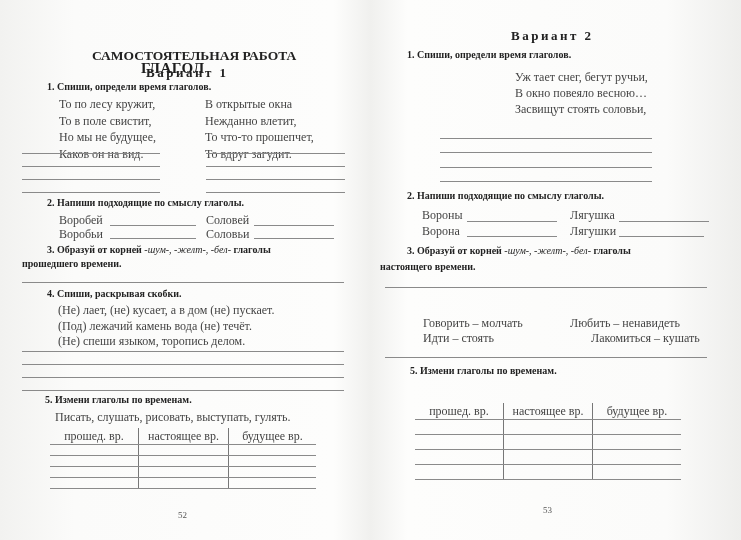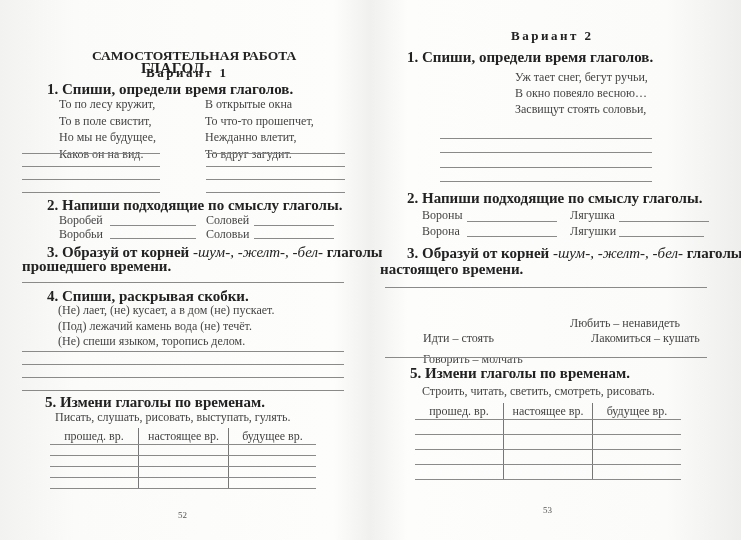--- a/index.html
+++ b/index.html
@@ -12,21 +12,21 @@
   }
   .spread { position:absolute; left:0; top:0; width:741px; height:540px;
     background:linear-gradient(90deg,#f2f2f0 0%,#fbfbfa 10%,#fdfdfc 45%,#f0f0ee 50%,#fdfdfc 55%,#fbfbfa 90%,#eeeeec 100%); }
   .page { position:absolute; top:0; height:540px; }
   .page.left { left:0; width:370px; }
   .page.right { left:370px; width:371px; }
   .abs { position:absolute; white-space:nowrap; }
   .title { font-weight:bold; font-size:15px; letter-spacing:0.5px; color:#1e1e1e; }
   .subtitle { font-weight:bold; font-size:13.5px; color:#222; }
   .variant { font-weight:bold; font-size:13px; letter-spacing:2.5px; color:#222; }
-  .task { font-weight:bold; font-size:15px; color:#222; }
+  .task { font-weight:bold; font-size:10px; color:#222; }
   .txt { font-size:12px; color:#444; }
   .it { font-style:italic; }
   .line { position:absolute; height:0; border-top:1px solid #8a8a8a; }
   .pagenum { font-size:9px; color:#555; }
   table.tense { position:absolute; border-collapse:collapse; font-size:12px; color:#444; }
   table.tense td, table.tense th { font-weight:normal; padding:0; height:17px; border-bottom:1px solid #8a8a8a; }
   table.tense th { height:16px; text-align:center; }
   table.tense .c1 { border-right:1px solid #777; }
   table.tense .c2 { border-right:1px solid #777; }
 </style>
@@ -42,22 +42,22 @@
 
     <div class="abs task" style="left:47px;top:81px;">1. Спиши, определи время глаголов.</div>
     <div class="abs txt" style="left:59px;top:96px;line-height:16.5px;">
       <div>То по лесу кружит,</div>
       <div>То в поле свистит,</div>
       <div>Но мы не будущее,</div>
       <div>Каков он на вид.</div>
     </div>
     <div class="abs txt" style="left:205px;top:96px;line-height:16.5px;">
       <div>В открытые окна</div>
+      <div>Нежданно влетит,</div>
       <div>То что-то прошепчет,</div>
-      <div>Нежданно влетит,</div>
       <div>То вдруг загудит.</div>
     </div>
     <div class="line" style="left:22px;top:153px;width:138px;"></div>
     <div class="line" style="left:22px;top:166px;width:138px;"></div>
     <div class="line" style="left:22px;top:179px;width:138px;"></div>
     <div class="line" style="left:22px;top:192px;width:138px;"></div>
     <div class="line" style="left:206px;top:153px;width:139px;"></div>
     <div class="line" style="left:206px;top:166px;width:139px;"></div>
     <div class="line" style="left:206px;top:179px;width:139px;"></div>
     <div class="line" style="left:206px;top:192px;width:139px;"></div>
@@ -145,28 +145,27 @@
     <div class="line" style="left:97px;top:236px;width:90px;"></div>
     <div class="abs txt" style="left:200px;top:224px;">Лягушки</div>
     <div class="line" style="left:249px;top:236px;width:85px;"></div>
 
     <div class="abs task" style="left:37px;top:245px;">
       <span>3. Образуй от корней </span><span class="it" style="font-weight:normal;">-шум-, -желт-, -бел-</span><span> глаголы</span>
     </div>
     <div class="abs task" style="left:10px;top:261px;">настоящего времени.</div>
     <div class="line" style="left:15px;top:287px;width:322px;"></div>
 
-    <div class="abs txt" style="left:53px;top:316px;margin-top:36px;">Говорить – молчать</div>
+    <div class="abs txt" style="left:53px;top:316px;">Говорить – молчать</div>
     <div class="abs txt" style="left:200px;top:316px;">Любить – ненавидеть</div>
     <div class="abs txt" style="left:53px;top:331px;">Идти – стоять</div>
     <div class="abs txt" style="left:200px;top:331px;margin-left:21px;">Лакомиться – кушать</div>
     <div class="line" style="left:15px;top:357px;width:322px;"></div>
 
     <div class="abs task" style="left:40px;top:365px;">5. Измени глаголы по временам.</div>
-    <div class="abs txt" style="left:52px;top:384px;">Строить, читать, светить, смотреть, рисовать.</div>
     <table class="tense" style="left:45px;top:403px;width:266px;">
       <tbody>
           <tr>
         <th class="c1" style="width:88px;">прошед. вр.</th>
         <th class="c2" style="width:88px;">настоящее вр.</th>
         <th>будущее вр.</th>
       </tr>
       <tr>
             <td class="c1" style="height:14px;"></td>
             <td class="c2" style="height:14px;"></td>

